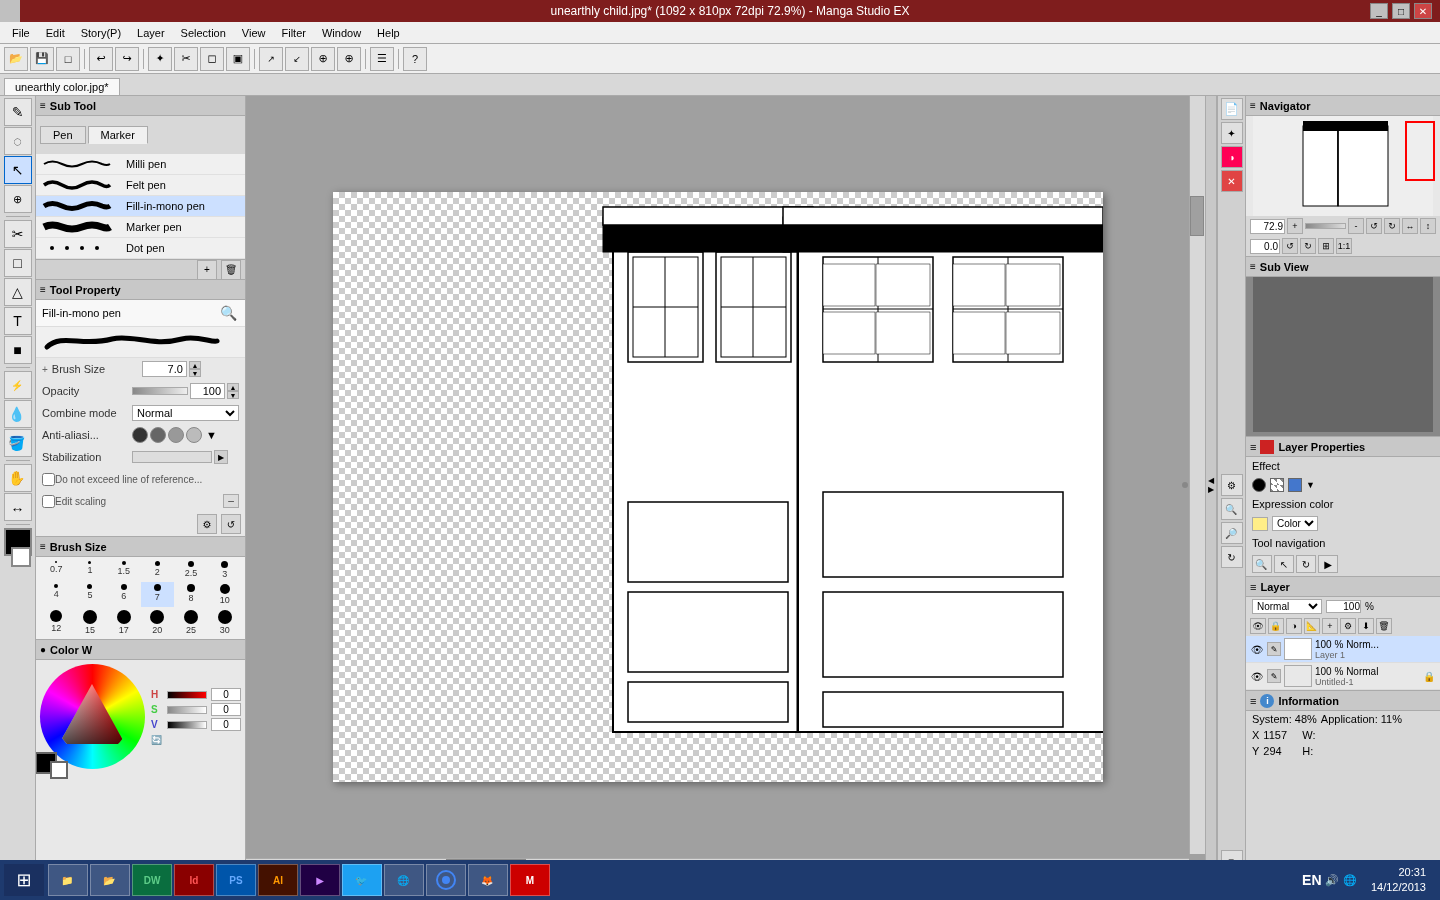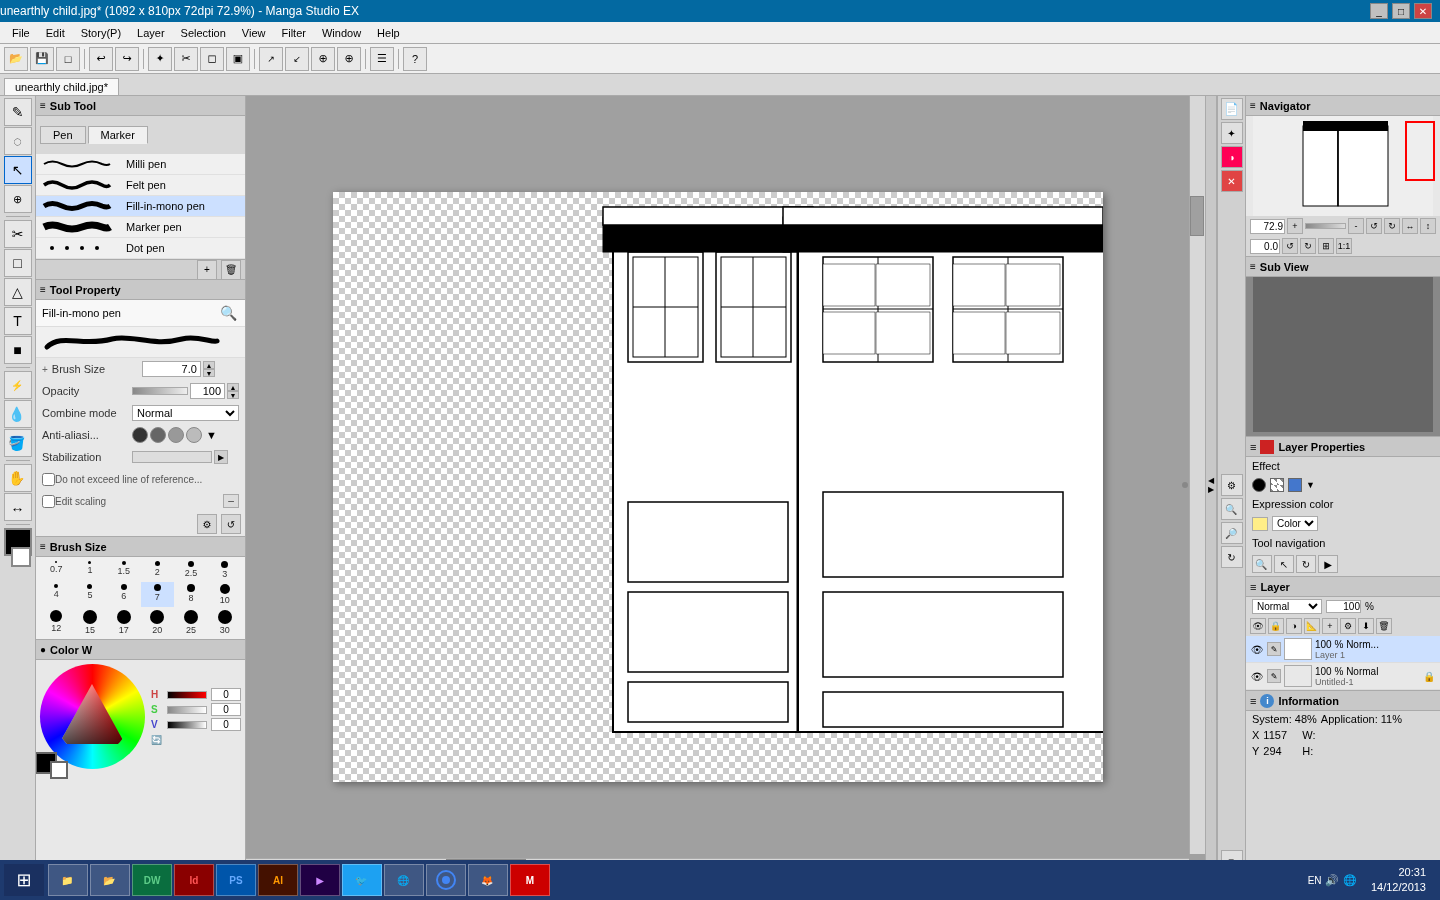--- a/index.html
+++ b/index.html
@@ -1,19 +1,19 @@
 <!DOCTYPE html>
 <html><head>
   <meta charset="utf-8">
   <style>
     * { box-sizing: border-box; margin: 0; padding: 0; }
     body { font-family: 'Segoe UI', Tahoma, sans-serif; font-size: 11px; background: #c0c0c0; width: 1440px; height: 900px; overflow: hidden; }
     
     
-    #titlebar { background: #0369a1; color: white; height: 22px; display: flex; align-items: center; justify-content: flex-start; font-size: 12px; position: relative; }
+    #titlebar { background: #7f1d1d; color: white; height: 22px; display: flex; align-items: center; justify-content: center; font-size: 12px; position: relative; margin-left: 20px; }
     #titlebar .controls { position: absolute; right: 8px; display: flex; gap: 4px; }
     #titlebar .ctrl-btn { width: 18px; height: 16px; background: #c0c0c0; border: 1px solid #888; display: flex; align-items: center; justify-content: center; font-size: 10px; color: #000; cursor: pointer; }
     
     
     #menubar { background: #f0f0f0; border-bottom: 1px solid #aaa; height: 22px; display: flex; align-items: center; padding: 0 4px; }
     #menubar span { padding: 16px 8px; cursor: pointer; height: 100%; display: flex; align-items: center; }
     
     
     #toolbar { background: #f0f0f0; border-bottom: 1px solid #aaa; height: 30px; display: flex; align-items: center; padding: 0 4px; gap: 2px; }
     .tb-btn { width: 24px; height: 24px; background: #e8e8e8; border: 1px solid #aaa; display: flex; align-items: center; justify-content: center; cursor: pointer; font-size: 11px; }
@@ -48,21 +48,21 @@
     .brush-item.active { background: #cce0ff; }
     .brush-preview { width: 70px; height: 16px; margin-right: 6px; }
     .brush-name { font-size: 11px; padding-left: 8px; }
     .panel-footer { height: 20px; background: #d0d0d0; border-top: 1px solid #aaa; display: flex; align-items: center; justify-content: flex-end; padding: 0 4px; gap: 4px; }
     
     
     #toolprop-panel { border-bottom: 1px solid #aaa; flex-shrink: 0; }
     .prop-row { display: flex; align-items: center; padding: 2px 6px; min-height: 22px; }
     .prop-label { width: 90px; font-size: 11px; color: #333; flex-shrink: 0; }
     .prop-value { flex: 1; display: flex; align-items: center; gap: 2px; }
-    .prop-input { width: 59px; border: 1px solid #aaa; background: white; padding: 1px 3px; font-size: 11px; text-align: right; }
+    .prop-input { width: 45px; border: 1px solid #aaa; background: white; padding: 1px 3px; font-size: 11px; text-align: right; }
     .prop-spin { display: flex; flex-direction: column; }
     .spin-up, .spin-down { width: 12px; height: 8px; background: #d0d0d0; border: 1px solid #aaa; font-size: 7px; display: flex; align-items: center; justify-content: center; cursor: pointer; }
     .prop-slider { flex: 1; height: 4px; background: #ccc; border: 1px inset #999; }
     .prop-select { font-size: 11px; border: 1px solid #aaa; background: white; }
     .anti-alias-dots { display: flex; gap: 2px; }
     .aa-dot { width: 16px; height: 16px; border-radius: 50%; border: 1px solid #888; cursor: pointer; }
     .checkbox-label { display: flex; align-items: center; gap: 4px; font-size: 11px; color: #555; }
     .stabilization-bar { width: 80px; height: 12px; background: #ddd; border: 1px solid #aaa; }
     .stabilization-arrow { width: 14px; height: 14px; background: #d0d0d0; border: 1px solid #aaa; display: flex; align-items: center; justify-content: center; cursor: pointer; font-size: 8px; }
     .panel-actions { display: flex; justify-content: flex-end; padding: 2px 4px; gap: 4px; }
@@ -217,21 +217,21 @@
   <div class="tb-btn">⊕</div>
   <div class="tb-btn">⊕</div>
   <div class="tb-separator"></div>
   <div class="tb-btn">☰</div>
   <div class="tb-separator"></div>
   <div class="tb-btn">?</div>
 </div>
 
 <div id="tabbar">
   <div class="tab active">
-    <span>unearthly child.jpg*</span>
+    <span>unearthly color.jpg*</span>
   </div>
 </div>
 
 <div id="main">
 
   <div id="left-tools">
     <div class="tool-btn">✎</div>
     <div class="tool-btn">◌</div>
     <div class="tool-btn active">↖</div>
     <div class="tool-btn" style="font-size:11px;">⊕</div>
@@ -824,21 +824,21 @@
     <svg width="20" height="20" viewBox="0 0 20 20">
         <circle cx="10" cy="10" r="9" fill="none" stroke="#4285f4" stroke-width="2"></circle>
         <circle cx="10" cy="10" r="4" fill="#4285f4"></circle>
       </svg>
   </div>
   <div class="taskbar-item" style="width:40px;">🦊</div>
   <div class="taskbar-item" style="background:#cc0000;width:40px;font-weight:bold;color:white;">M</div>
 
   <div class="taskbar-right">
     <div class="sys-tray">
-      <span style="font-size:10px;">EN</span>
+      <span style="font-size:14px;font-weight:bold;">EN</span>
       <span>🔊</span>
       <span>🌐</span>
     </div>
     <div class="taskbar-clock">
       <div>20:31</div>
       <div>14/12/2013</div>
     </div>
     <div style="width:4px;"></div>
   </div>
 </div>

